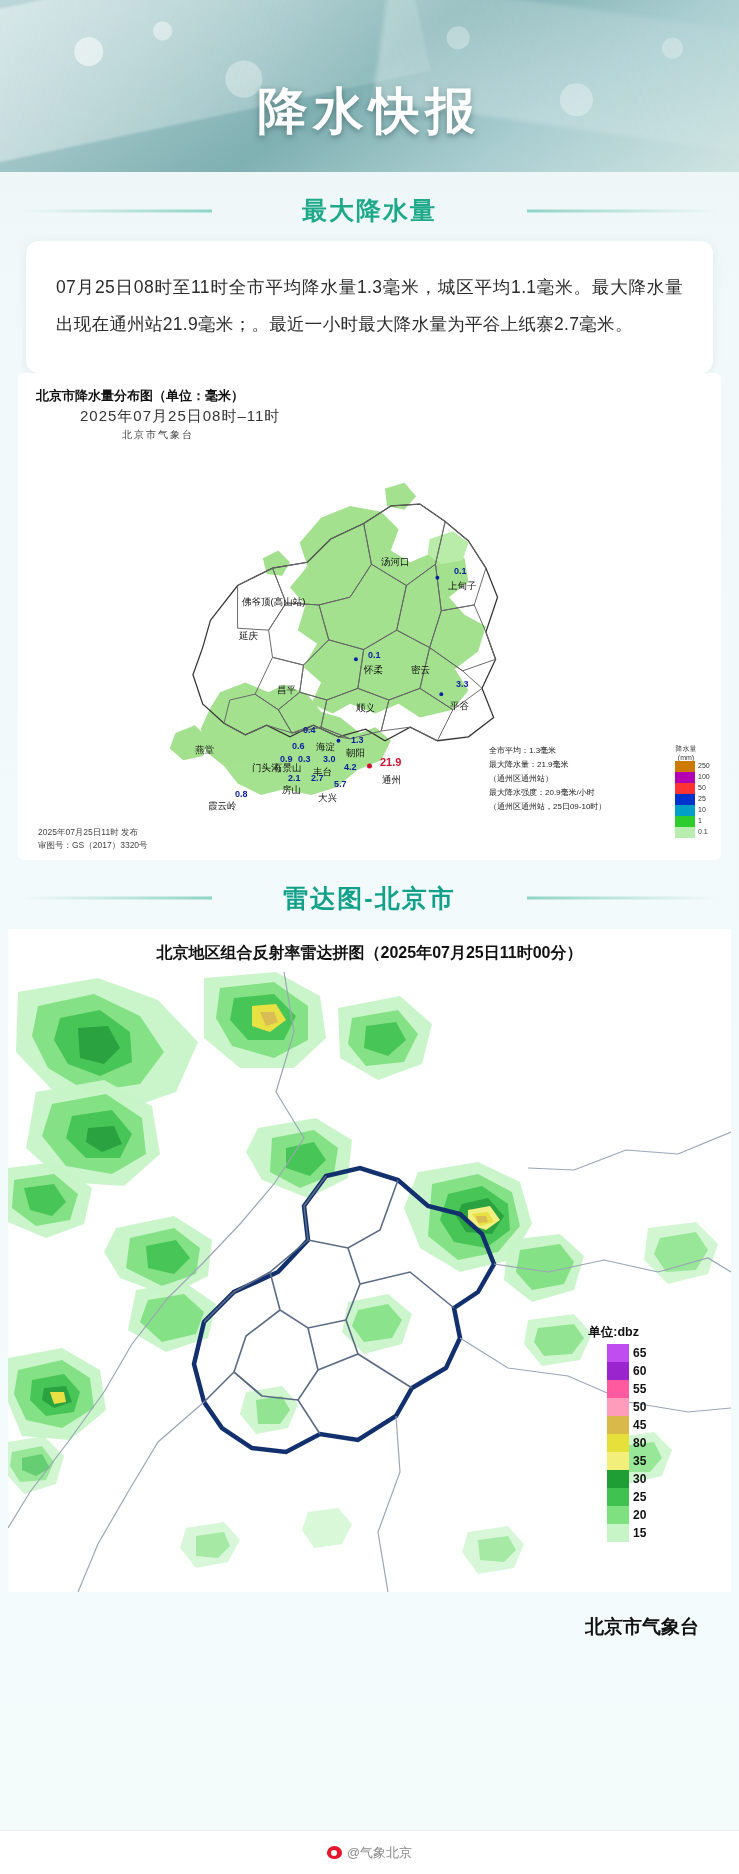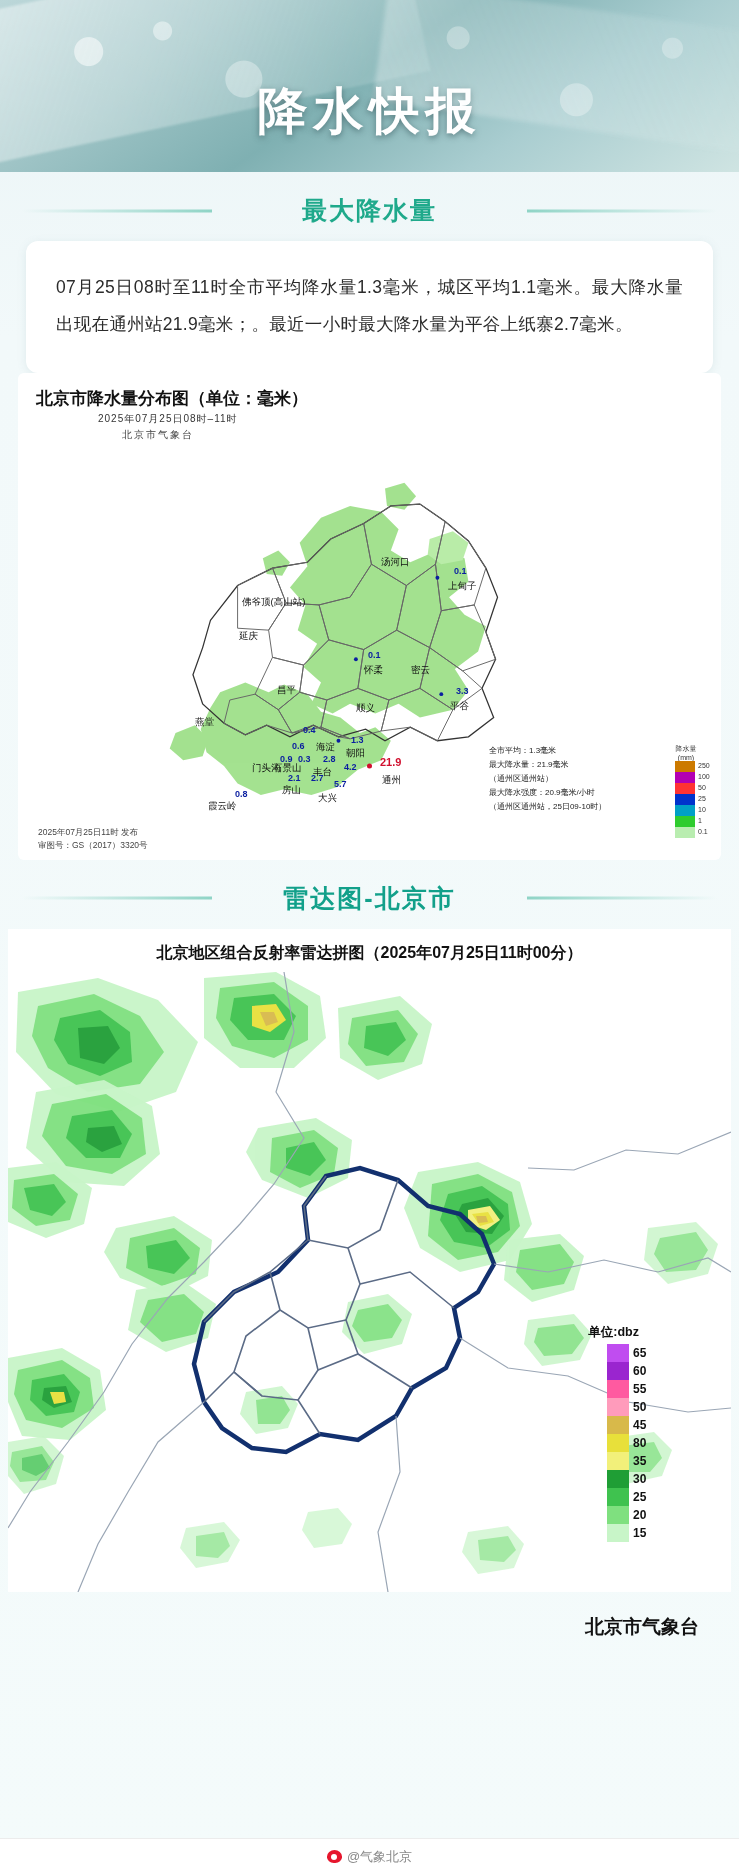--- a/index.html
+++ b/index.html
@@ -112,29 +112,29 @@
 
   
   .map-card {
     margin: 0 18px;
     background: #ffffff;
     border-radius: 6px;
     padding: 10px 12px 8px 12px;
     position: relative;
   }
   .map-title {
-    font-size: 17px;
+    font-size: 13px;
     font-weight: bold;
     color: #111;
     margin: 4px 0 2px 6px;
   }
   .map-sub {
-    font-size: 10px;
+    font-size: 15px;
     color: #333;
-    margin-left: 68px;
+    margin-left: 50px;
     letter-spacing: 1px;
   }
   .map-sub2 {
     font-size: 10px;
     color: #444;
     margin-left: 92px;
     letter-spacing: 2px;
     margin-top: 2px;
   }
   .map-canvas {
@@ -230,21 +230,21 @@
   .footer-org {
     text-align: right;
     font-size: 19px;
     font-weight: bold;
     color: #111;
     padding: 22px 40px 0 0;
   }
   .footer-bar {
     position: absolute;
     left: 0; right: 0; bottom: 0;
-    height: 36px;
+    height: 44px;
     background: #ffffff;
     border-top: 1px solid #ececec;
     display: flex;
     align-items: center;
     justify-content: center;
     gap: 6px;
     text-align: center;
   }
   .weibo-badge {
     display: inline-flex;
@@ -330,27 +330,27 @@
           <circle cx="336" cy="216" r="2"></circle>
           <circle cx="424" cy="252" r="2"></circle>
           <circle cx="318" cy="300" r="2"></circle>
           <circle cx="350" cy="326" r="2.6" fill="#d10f2e"></circle>
         </g>
       </svg>
 
       
       <div class="sta" style="left:424px;top:122px">0.1</div>
       <div class="sta" style="left:338px;top:206px">0.1</div>
-      <div class="sta" style="left:426px;top:242px">3.3</div>
+      <div class="sta" style="left:426px;top:235px">3.3</div>
       <div class="sta" style="left:273px;top:281px">0.4</div>
       <div class="sta" style="left:262px;top:297px">0.6</div>
       <div class="sta" style="left:321px;top:291px">1.3</div>
       <div class="sta" style="left:250px;top:310px">0.9</div>
       <div class="sta" style="left:268px;top:310px">0.3</div>
-      <div class="sta" style="left:293px;top:310px">2.8</div>
+      <div class="sta" style="left:293px;top:310px">3.0</div>
       <div class="sta" style="left:314px;top:318px">4.2</div>
       <div class="sta" style="left:258px;top:329px">2.1</div>
       <div class="sta" style="left:281px;top:329px">2.7</div>
       <div class="sta" style="left:304px;top:335px">5.7</div>
       <div class="sta" style="left:205px;top:345px">0.8</div>
       <div class="sta red" style="left:350px;top:312px">21.9</div>
 
       
       <div class="place" style="left:351px;top:112px">汤河口</div>
       <div class="place" style="left:418px;top:136px">上甸子</div>
@@ -363,21 +363,21 @@
       <div class="place" style="left:420px;top:256px">平谷</div>
       <div class="place" style="left:286px;top:297px">海淀</div>
       <div class="place" style="left:316px;top:303px">朝阳</div>
       <div class="place" style="left:243px;top:318px">石景山</div>
       <div class="place" style="left:222px;top:318px">门头沟</div>
       <div class="place" style="left:283px;top:322px">丰台</div>
       <div class="place" style="left:352px;top:330px">通州</div>
       <div class="place" style="left:252px;top:340px">房山</div>
       <div class="place" style="left:288px;top:348px">大兴</div>
       <div class="place" style="left:178px;top:356px">霞云岭</div>
-      <div class="place" style="left:165px;top:272px">燕堂</div>
+      <div class="place" style="left:165px;top:300px">燕堂</div>
 
       
       <div class="legend-box">
         <div class="legend-stats">
           <div>全市平均：1.3毫米</div>
           <div>最大降水量：21.9毫米</div>
           <div>（通州区通州站）</div>
           <div>最大降水强度：20.9毫米/小时</div>
           <div>（通州区通州站，25日09-10时）</div>
         </div>

